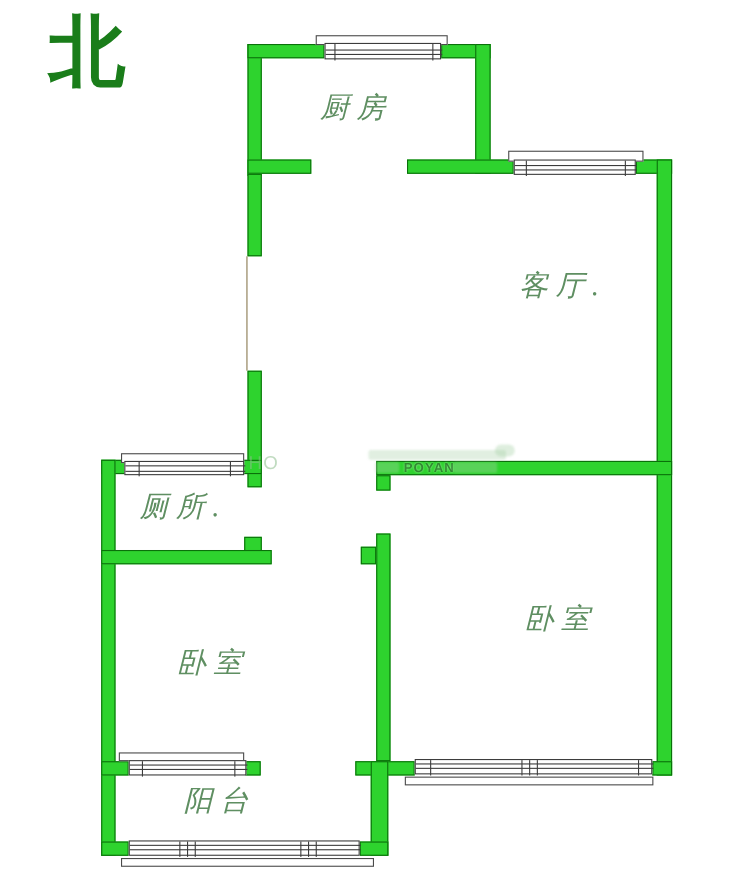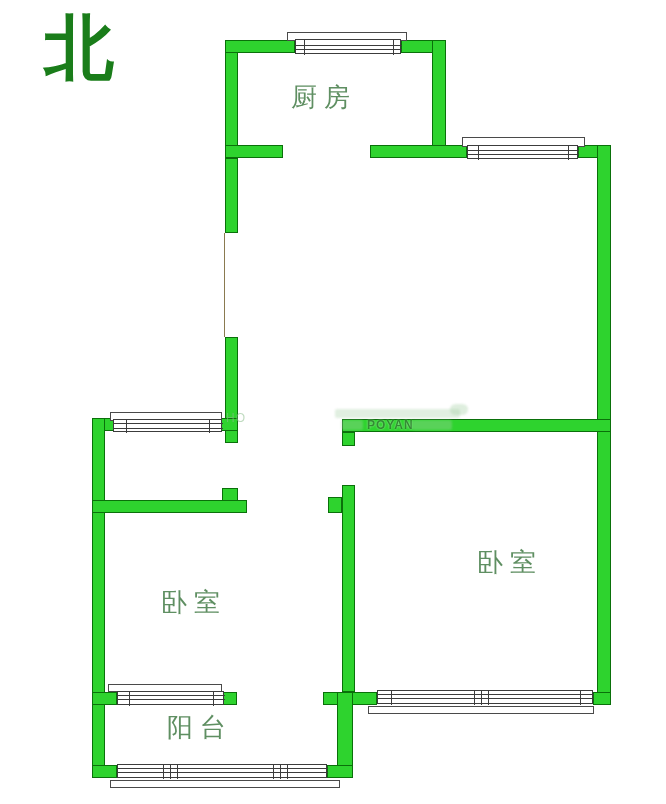--- a/index.html
+++ b/index.html
@@ -28,24 +28,24 @@
     position:absolute;background:#fff;border:1px solid #4a4a4a;
     box-sizing:border-box;
   }
   .opening-line{position:absolute;background:#8a7a50;}
   .north{
     position:absolute;left:44px;top:14px;font-size:70px;font-weight:bold;
     color:var(--north-text);line-height:1;
   }
   .room-label{
     position:absolute;font-size:26px;letter-spacing:7px;white-space:nowrap;
-    color:var(--room-label);line-height:1.1;
+    color:var(--room-label);line-height:1.1;font-style:italic;
   }
   .wm-text1{
-    position:absolute;left:226px;top:411px;font-size:12px;
+    position:absolute;left:226px;top:411px;font-size:17px;
     font-family:"Liberation Sans","DejaVu Sans",sans-serif;
     color:rgba(140,190,140,0.55);letter-spacing:1px;
   }
   .wm-bar{position:absolute;background:rgba(170,210,170,0.35);filter:blur(1px);border-radius:2px;}
   .wm-brand{
     position:absolute;left:367px;top:418px;font-size:12px;font-weight:bold;
     font-family:"Liberation Sans","DejaVu Sans",sans-serif;
     color:rgba(12,92,12,0.65);letter-spacing:1px;
     text-shadow:0 0 2px rgba(255,255,255,0.6);
   }
@@ -136,20 +136,22 @@
     <div class="wl" style="left:0;top:7px;width:216px;height:1px"></div>
     <div class="wl" style="left:13px;top:0;width:1px;height:14px"></div>
     <div class="wl" style="left:96px;top:0;width:1px;height:14px"></div>
     <div class="wl" style="left:103px;top:0;width:1px;height:14px"></div>
     <div class="wl" style="left:110px;top:0;width:1px;height:14px"></div>
     <div class="wl" style="left:202px;top:0;width:1px;height:14px"></div>
   </div>
   <div class="sill" style="left:368px;top:706px;width:226px;height:8px"></div>
 
   <div class="room-label" style="left:291px;top:84px">厨房</div>
+  <div class="room-label" style="left:472px;top:246px">客厅.</div>
+  <div class="room-label" style="left:127px;top:447px">厕所.</div>
   <div class="room-label" style="left:477px;top:549px">卧室</div>
   <div class="room-label" style="left:161px;top:589px">卧室</div>
   <div class="room-label" style="left:167px;top:714px">阳台</div>
 
   <div class="wm-text1">HO</div>
   <div class="wm-bar" style="left:335px;top:409px;width:125px;height:9px"></div>
   <div class="wm-brand">POYAN</div>
   <div class="wm-bar" style="left:341px;top:420px;width:22px;height:10px"></div>
   <div class="wm-bar" style="left:412px;top:420px;width:40px;height:10px"></div>
   <div class="wm-blob" style="left:450px;top:404px;width:18px;height:11px"></div>

